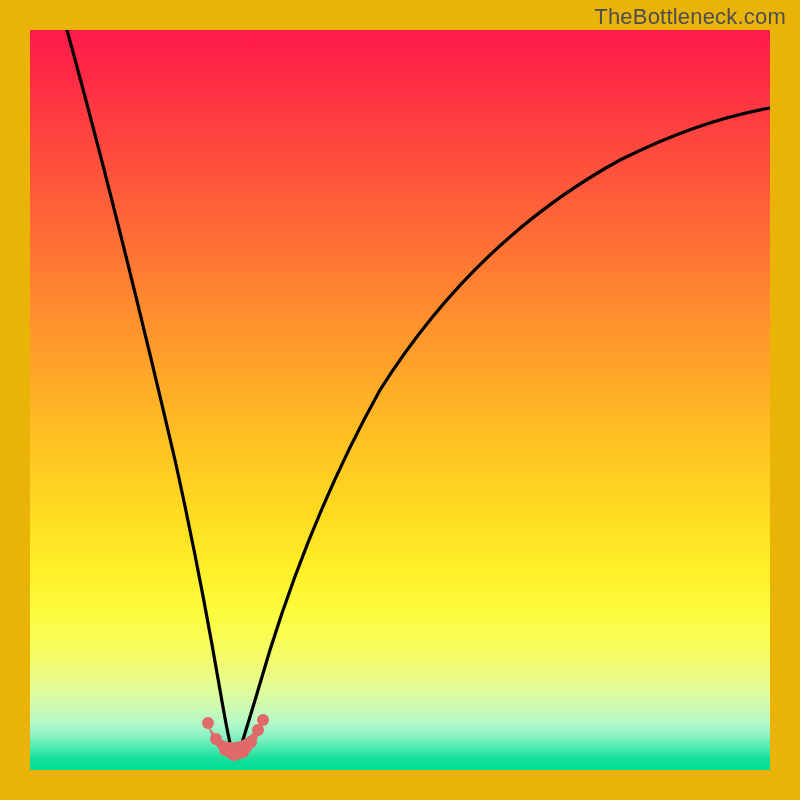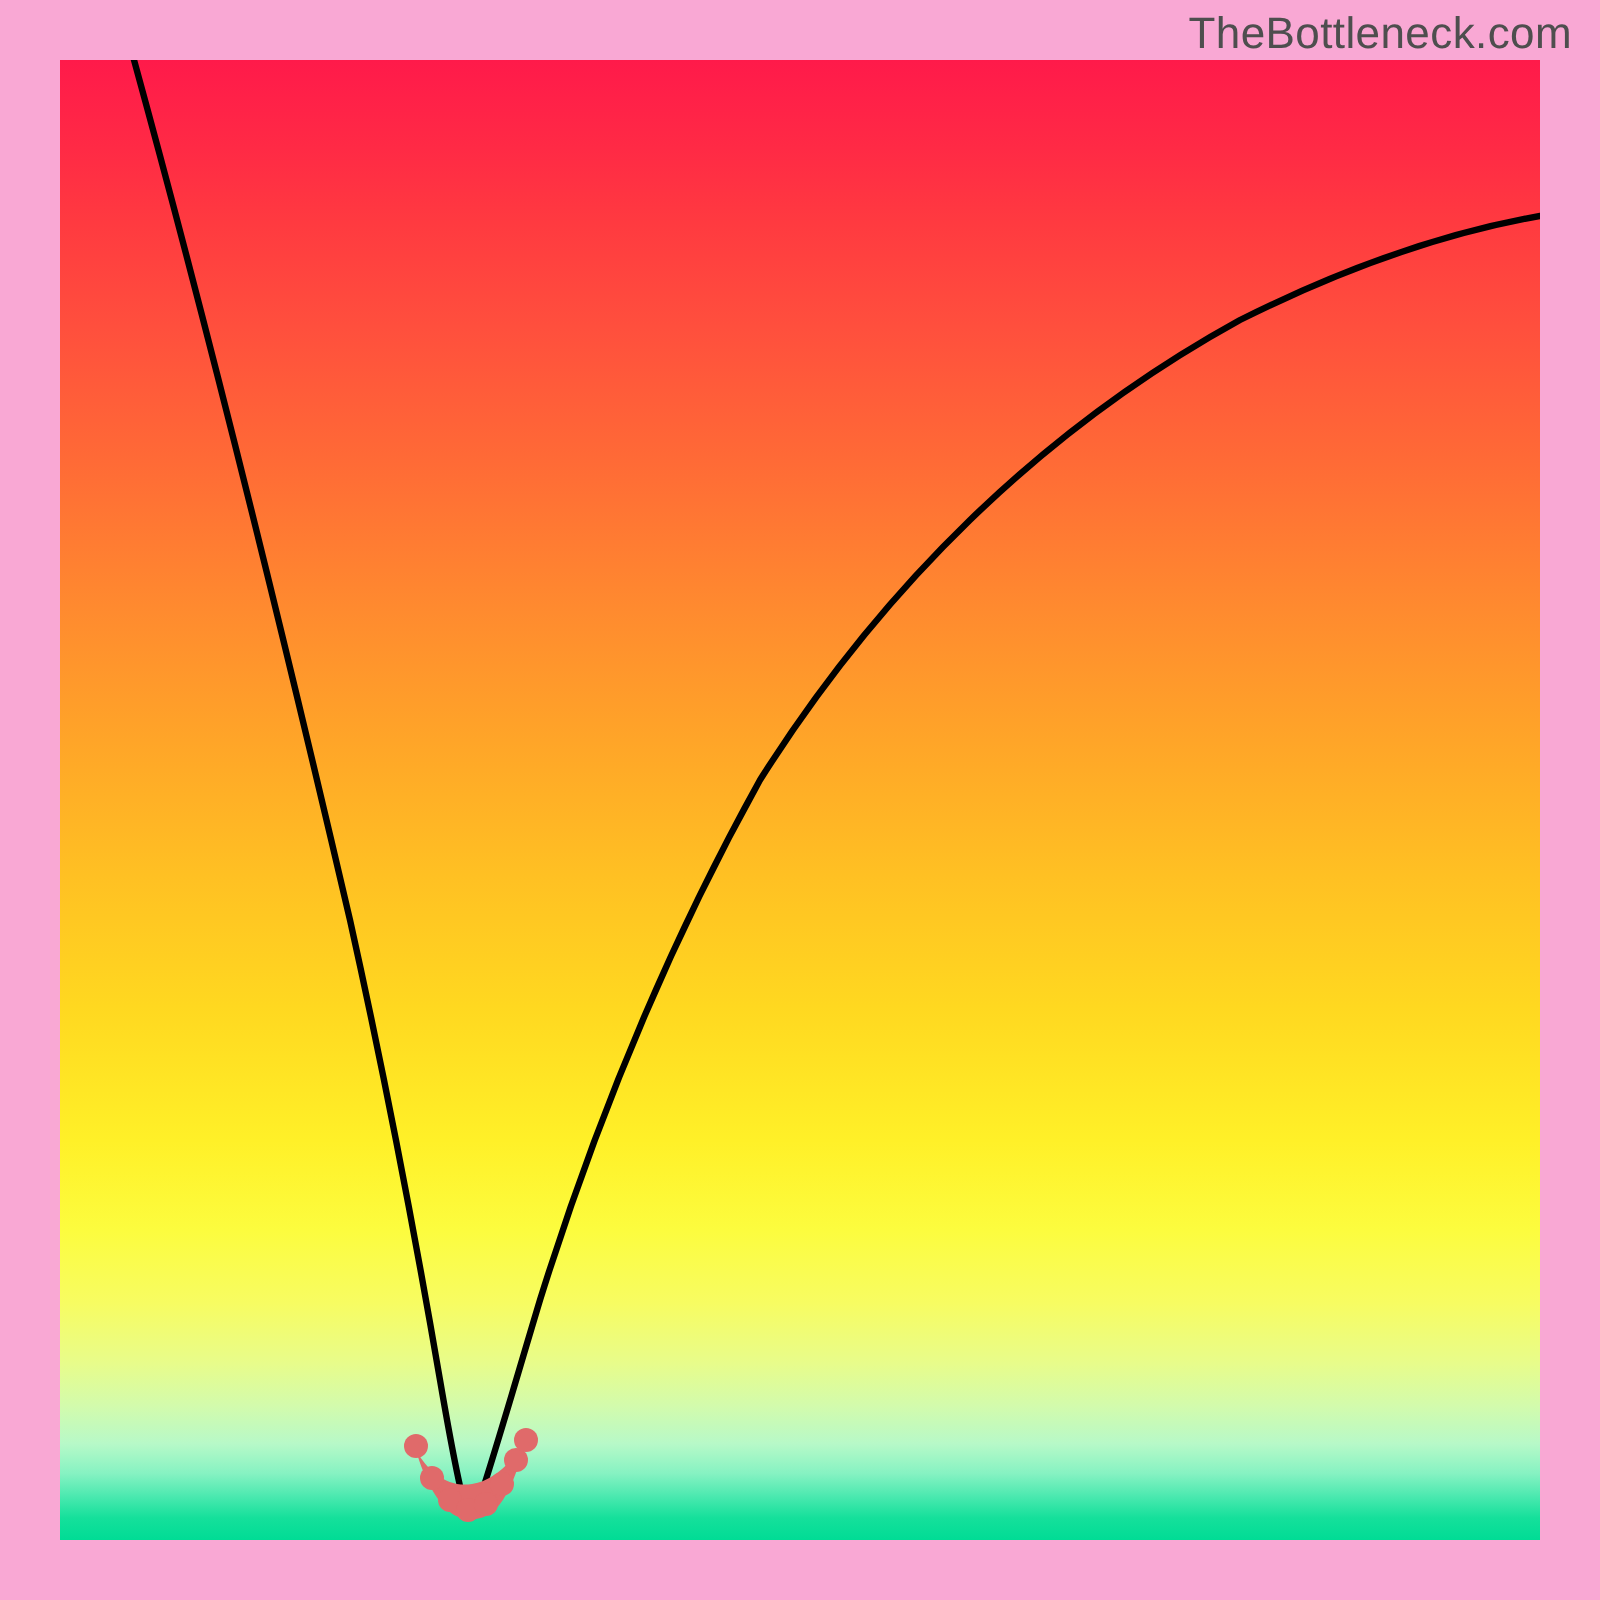--- a/index.html
+++ b/index.html
@@ -10,21 +10,21 @@
     background: #000;
     overflow: hidden;
     font-family: Arial, Helvetica, sans-serif;
   }
   .frame {
     position: absolute;
     left: 0;
     top: 0;
     width: 800px;
     height: 800px;
-    background: #f9a8d4;
+    background: #eab308;
   }
   .plot {
     position: absolute;
     left: 30px;
     top: 30px;
     width: 740px;
     height: 740px;
   }
   .gradient {
     position: absolute;

